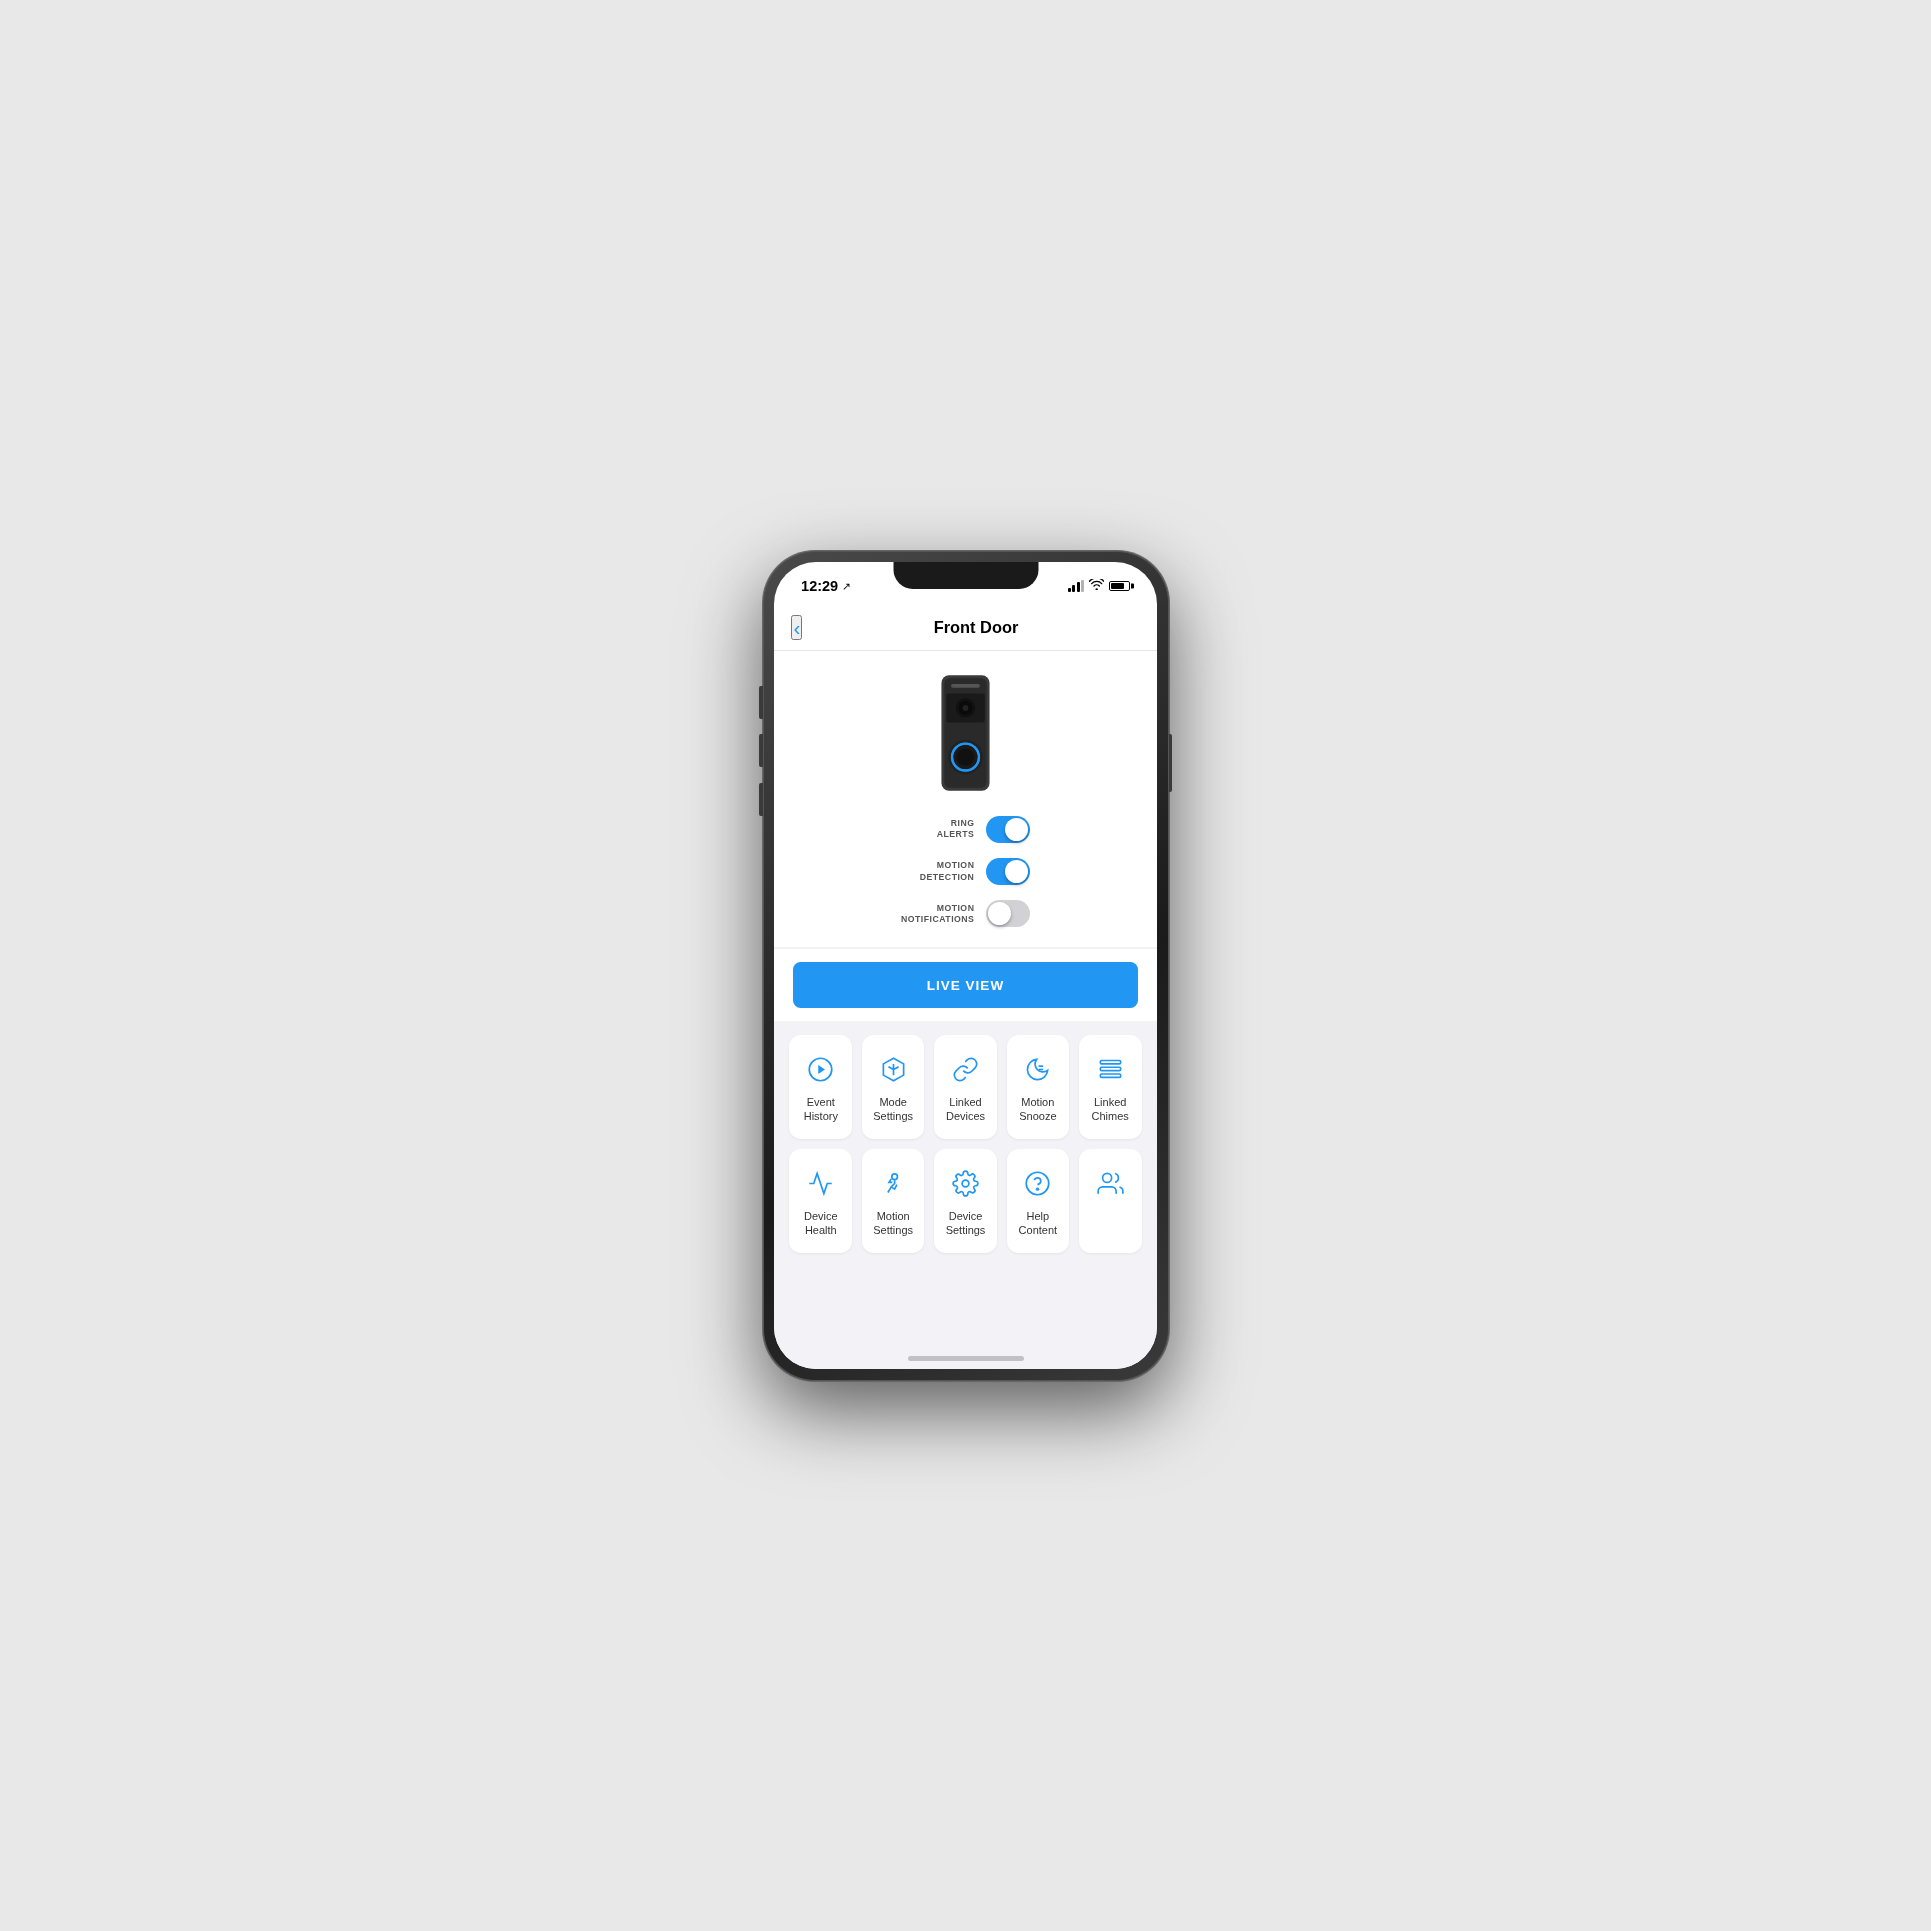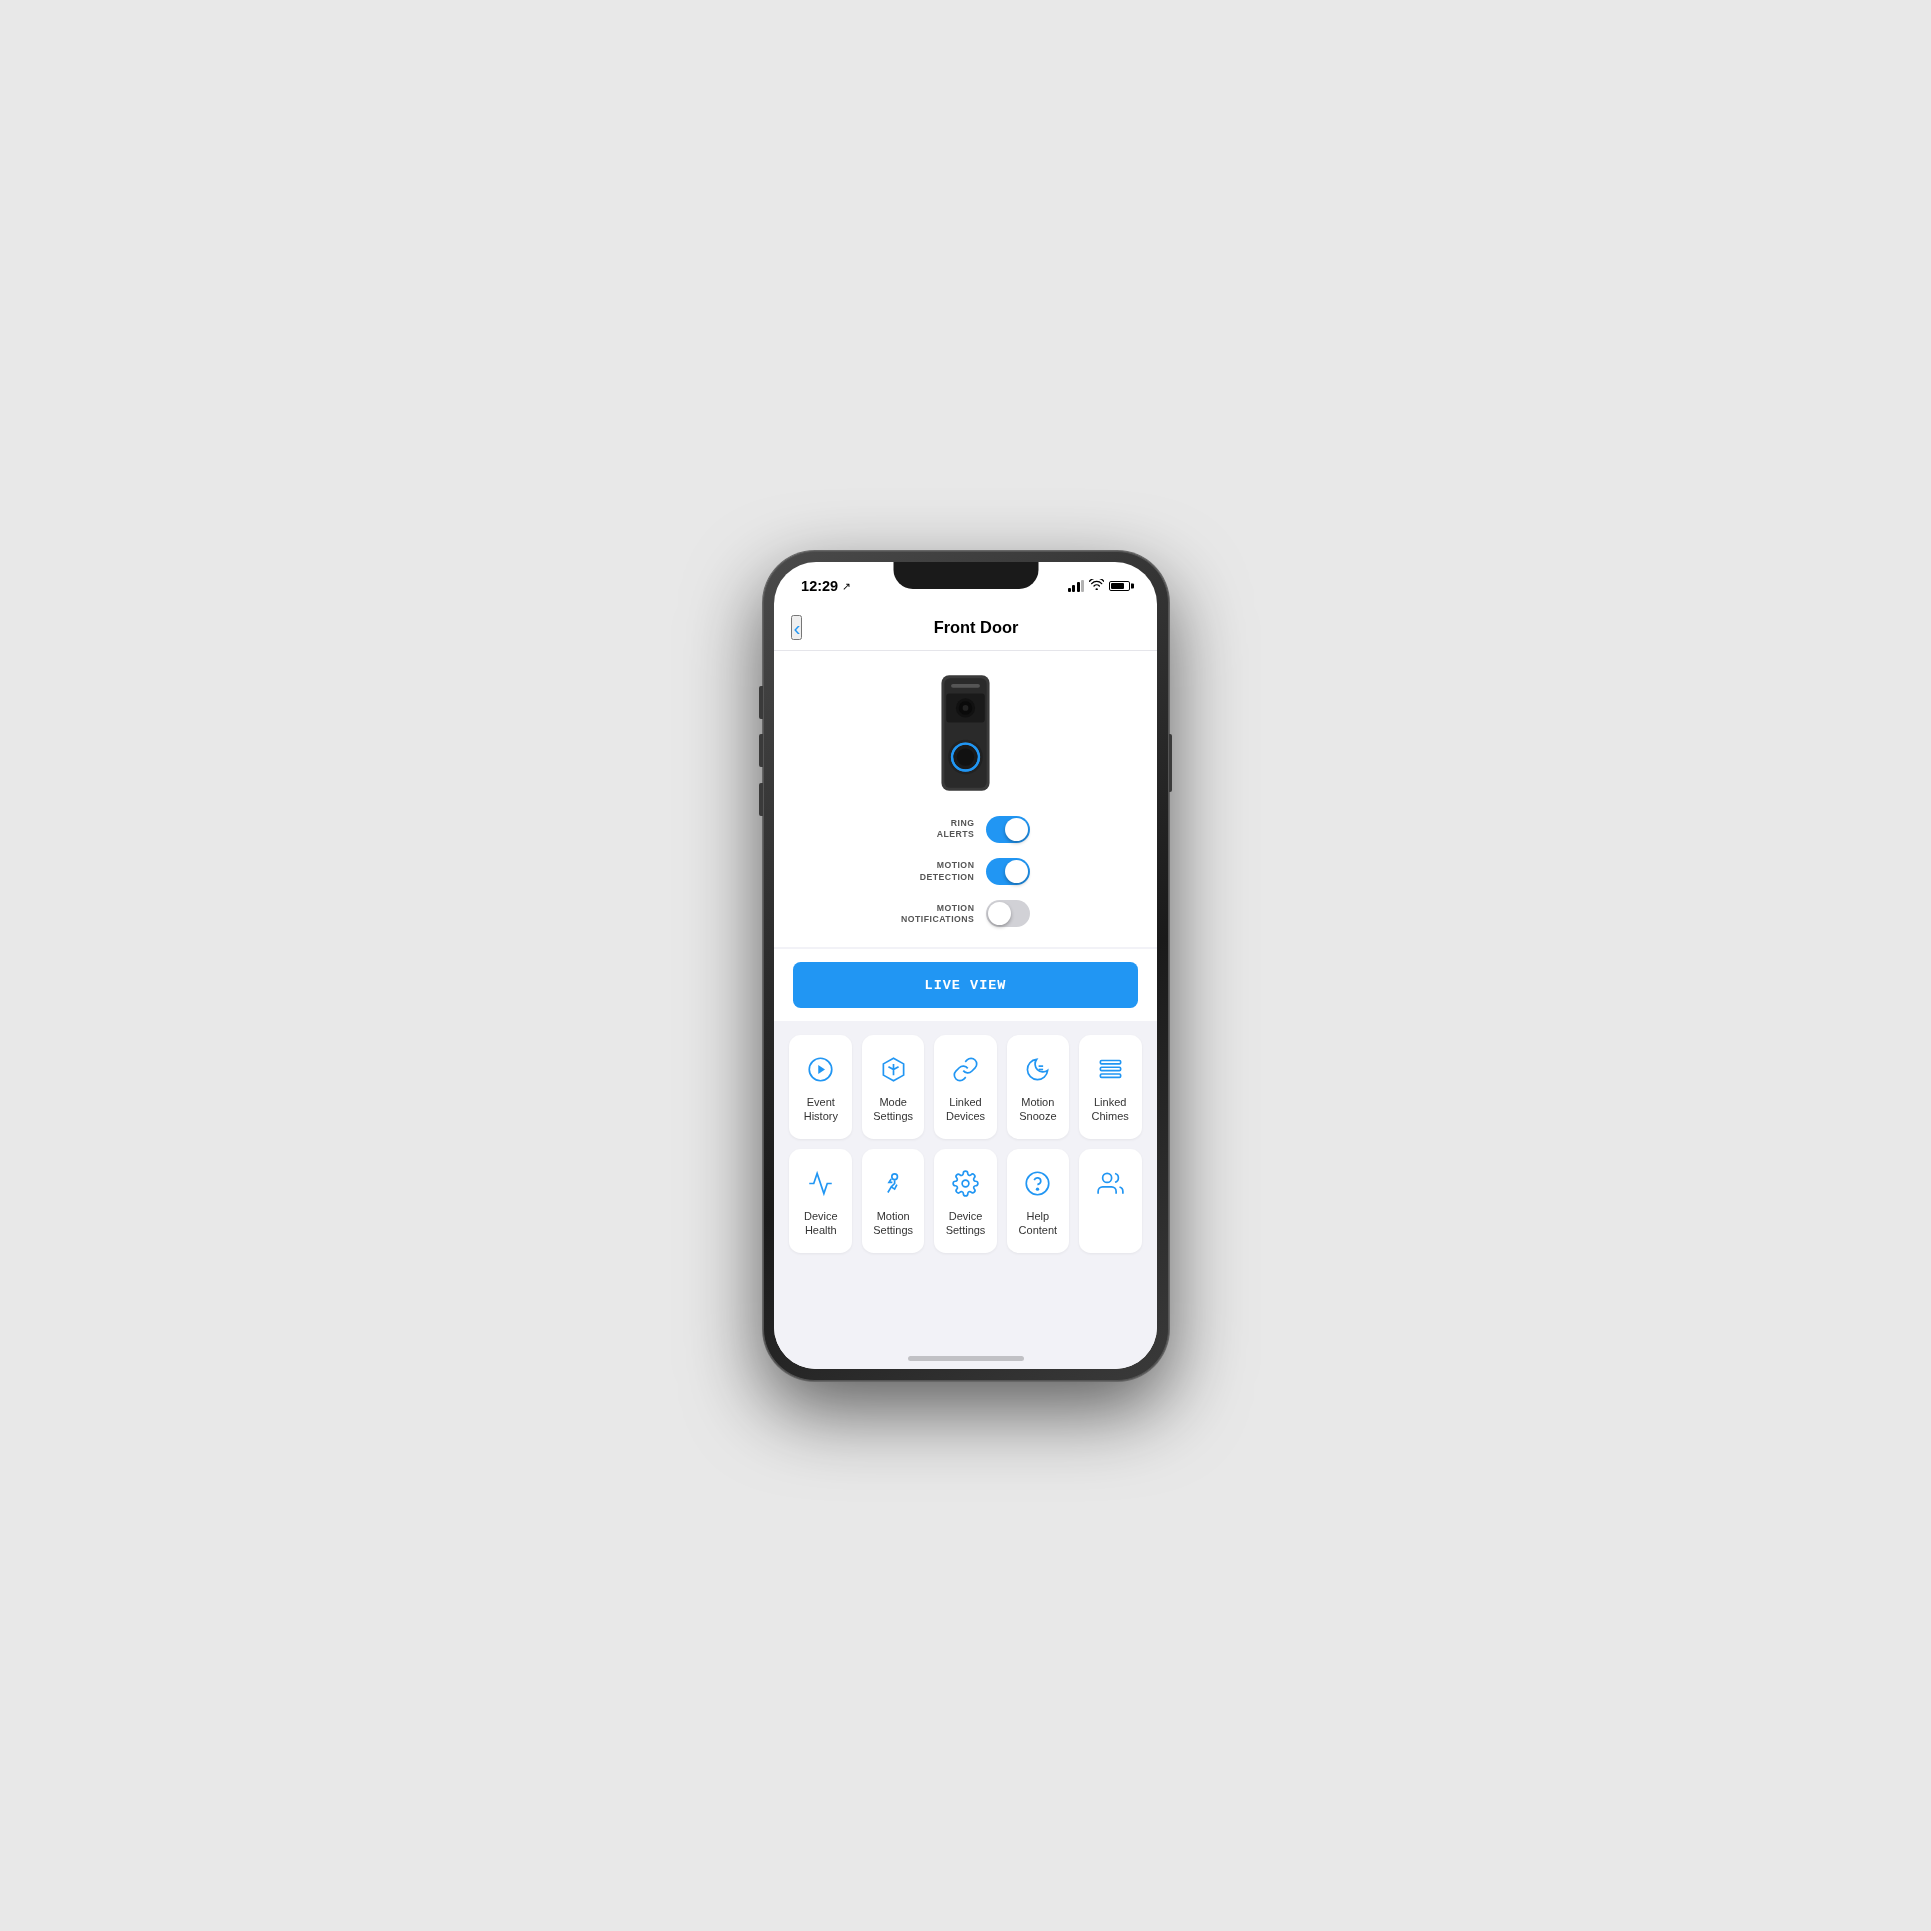--- a/index.html
+++ b/index.html
@@ -251,21 +251,20 @@
       background: #2196F3;
       color: #fff;
       border: none;
       border-radius: 7.7px;
       width: 100%;
       padding: 15.4px;
       font-size: 13.5px;
       font-weight: 700;
       letter-spacing: 1px;
       cursor: pointer;
-      font-family: Liberation Mono, monospace;
     }
 
     
     .grid-section {
       background: #f2f2f7;
       padding: 11.6px 15.4px;
     }
 
     .grid {
       display: grid;

